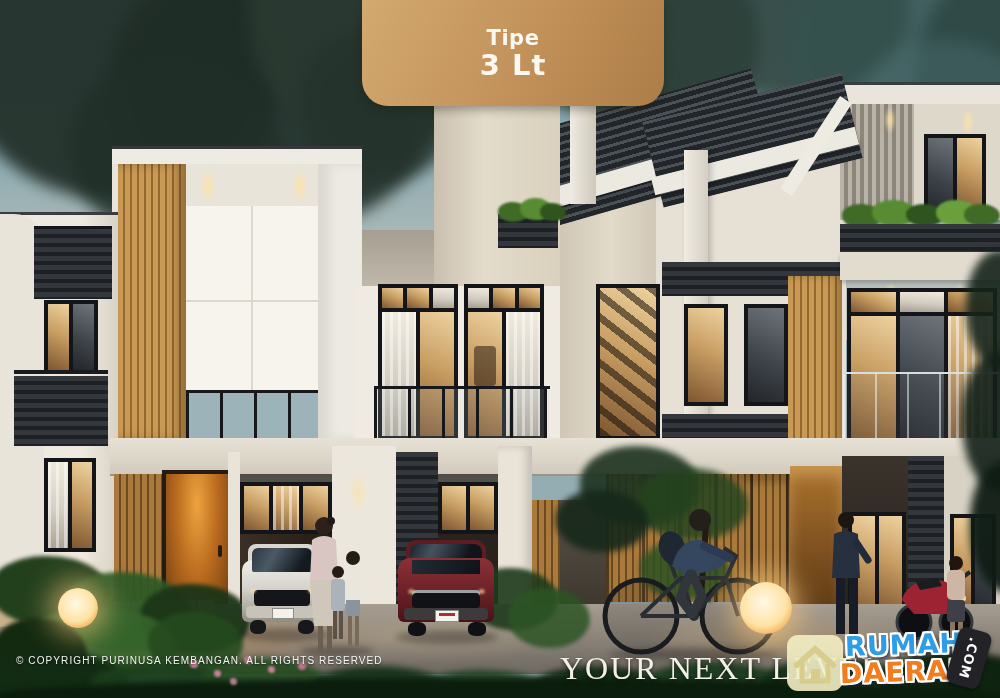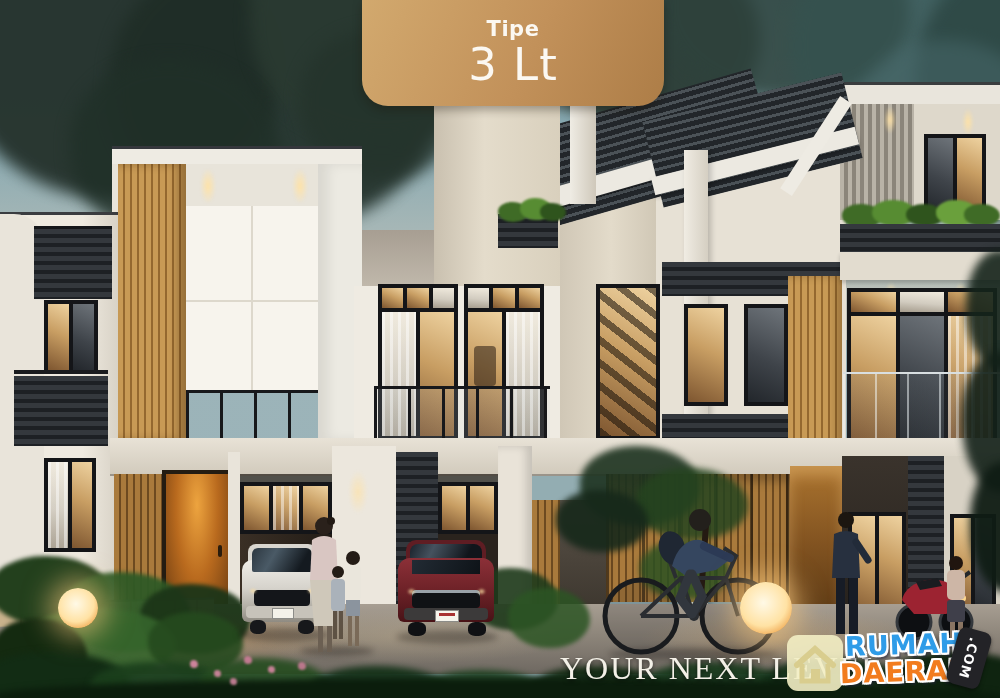--- a/index.html
+++ b/index.html
@@ -25,21 +25,21 @@
   .rail-l{border-top:2px solid #d9dfe1;background:repeating-linear-gradient(90deg,rgba(235,242,244,.55) 0 2px,rgba(140,150,155,.10) 2px 32px)}
   .glow{background:radial-gradient(closest-side,rgba(255,226,165,.95),rgba(255,200,120,0));filter:blur(1px)}
   .orb{border-radius:50%;background:radial-gradient(circle at 45% 40%,#fff9e6,#ffe2a4 55%,#f2b15e 78%,rgba(242,177,94,0));box-shadow:0 0 26px 10px rgba(255,206,132,.55)}
   .shadow{background:rgba(10,8,6,.3);border-radius:50%;filter:blur(3px)}
   
   #badge{left:362px;top:0;width:302px;height:106px;border-radius:0 0 26px 26px;z-index:60;
     background:linear-gradient(115deg,#d2a96e 0%,#c2915a 55%,#ad7d47 100%);
     box-shadow:0 4px 10px rgba(30,20,10,.35);display:flex;flex-direction:column;align-items:center;justify-content:center;
     color:#fbf8f2;font-family:"DejaVu Sans",sans-serif;text-align:center}
   #badge .l1{font-size:21px;font-weight:700;letter-spacing:.5px}
-  #badge .l2{font-size:45px;font-weight:400;letter-spacing:1px;line-height:1.05}
+  #badge .l2{font-size:29px;font-weight:700;letter-spacing:1px;line-height:1.05}
   #copyright{left:16px;top:655px;z-index:55;font-size:10px;letter-spacing:1.1px;color:rgba(255,255,255,.95);
     text-shadow:0 1px 2px rgba(0,0,0,.6);white-space:nowrap}
   #tagline{left:560px;top:650px;z-index:50;font-family:"Liberation Serif",serif;font-size:32px;letter-spacing:2px;
     color:#f3f0e7;text-shadow:0 2px 4px rgba(0,0,0,.55);white-space:nowrap;width:438px;overflow:hidden}
   .logo-word{position:absolute;z-index:52;font-family:"DejaVu Sans",sans-serif;font-weight:800;letter-spacing:1px;
     text-shadow:-2px -2px 0 #fff,2px -2px 0 #fff,-2px 2px 0 #fff,2px 2px 0 #fff,-2px 0 0 #fff,2px 0 0 #fff,0 -2px 0 #fff,0 2px 0 #fff,3px 4px 2px rgba(30,30,55,.5)}
   #logo-top{left:845px;top:629px;font-size:27px;color:#2f9ce8;transform:rotate(-2deg)}
   #logo-bottom{left:840px;top:656px;font-size:27px;color:#f27c1e;transform:rotate(-2deg)}
   #logo-com{left:952px;top:629px;width:34px;height:58px;z-index:53;background:#232327;border-radius:8px;
     transform:rotate(16deg);display:flex;align-items:center;justify-content:center;box-shadow:0 2px 4px rgba(0,0,0,.5)}
@@ -388,20 +388,21 @@
     <circle cx="18" cy="9" r="7" fill="#20150f"></circle>
     <rect x="9" y="16" width="18" height="30" rx="5" fill="#cdb6a6"></rect>
     <rect x="9" y="46" width="18" height="22" rx="3" fill="#3f3f4a"></rect>
     <rect x="12" y="68" width="5" height="20" fill="#8a7563"></rect>
     <rect x="20" y="68" width="5" height="20" fill="#8a7563"></rect>
   </svg>
 
   <div class="abs orb" style="left:58px;top:588px;width:40px;height:40px;z-index:34"></div>
   <div class="abs orb" style="left:740px;top:582px;width:52px;height:52px;z-index:34"></div>
 
+  <div class="abs" id="copyright">© COPYRIGHT PURINUSA KEMBANGAN. ALL RIGHTS RESERVED</div>
   <div class="abs" id="tagline">YOUR NEXT LEVEL</div>
 
   <svg class="abs" style="left:786px;top:634px;z-index:52" width="58" height="58" viewBox="0 0 58 58">
     <rect x="1" y="1" width="56" height="56" rx="11" fill="rgba(243,238,196,.9)"></rect>
     <path d="M11 31 L29 15 L47 31" stroke="#d9cd8e" stroke-width="6" fill="none" stroke-linecap="round"></path>
     <path d="M16 30 L16 47 L42 47 L42 30" stroke="#d9cd8e" stroke-width="5" fill="none"></path>
     <rect x="25" y="35" width="9" height="12" fill="#d9cd8e"></rect>
   </svg>
   <div class="abs logo-word" id="logo-top">RUMAH</div>
   <div class="abs logo-word" id="logo-bottom">DAERAH</div>

